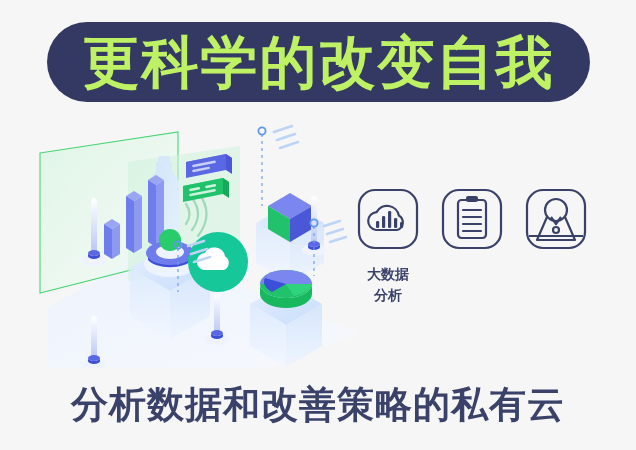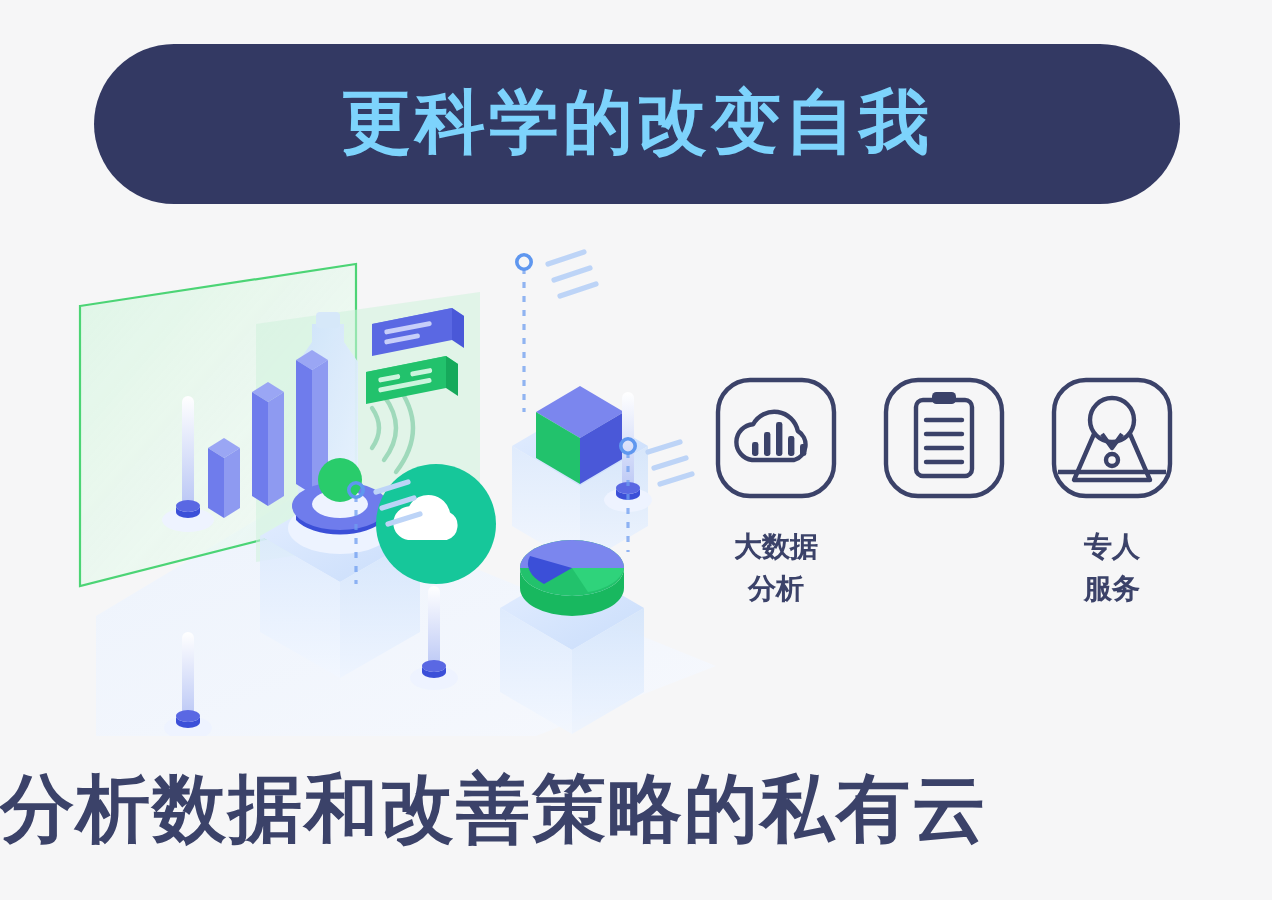--- a/index.html
+++ b/index.html
@@ -29,22 +29,22 @@
     top: 22px;
     width: 543px;
     height: 80px;
     background: #333963;
     border-radius: 40px;
     display: flex;
     align-items: center;
     justify-content: center;
   }
   .title-text {
-    color: #7dd3fc;
-    font-size: 35px;
+    color: #bef264;
+    font-size: 57px;
     font-weight: bold;
     letter-spacing: 2px;
     line-height: 1;
     white-space: nowrap;
     font-family: "DejaVu Sans", "Liberation Sans", sans-serif;
   }
 
   
   .illustration {
     position: absolute;
@@ -87,20 +87,21 @@
     white-space: nowrap;
   }
   .feature-label .l2 { display: block; }
 
   
   .tagline {
     position: absolute;
     left: 0;
     top: 385px;
     width: 636px;
+    text-align: center;
     color: #3b4269;
     font-size: 37px;
     font-weight: bold;
     letter-spacing: 1px;
     line-height: 1.1;
     font-family: "DejaVu Sans", "Liberation Sans", sans-serif;
   }
 </style>
 </head>
 <body>
@@ -346,23 +347,19 @@
           <g clip-path="url(#clipSvc)">
             <circle cx="31" cy="22" r="11" fill="none" stroke="#3b4269" stroke-width="2.2"></circle>
             <path d="M22 29 L12 52 h38 L40 29" fill="none" stroke="#3b4269" stroke-width="2.2" stroke-linejoin="round"></path>
             <path d="M26 29 l5 7 l5 -7" fill="none" stroke="#3b4269" stroke-width="2.2" stroke-linejoin="round"></path>
             <circle cx="31" cy="42" r="3" fill="none" stroke="#3b4269" stroke-width="2.2"></circle>
             <path d="M4 48 h54" stroke="#3b4269" stroke-width="2.2"></path>
           </g>
           <rect x="2" y="2" width="58" height="58" rx="16" fill="none" stroke="#3b4269" stroke-width="2.2"></rect>
         </svg>
       </div>
-      <div class="feature-label">
-        <span>专人</span>
-        <span class="l2">服务</span>
-      </div>
     </div>
 
   </div>
 
   <div class="tagline">分析数据和改善策略的私有云</div>
 
 </div>
 
 </body></html>

